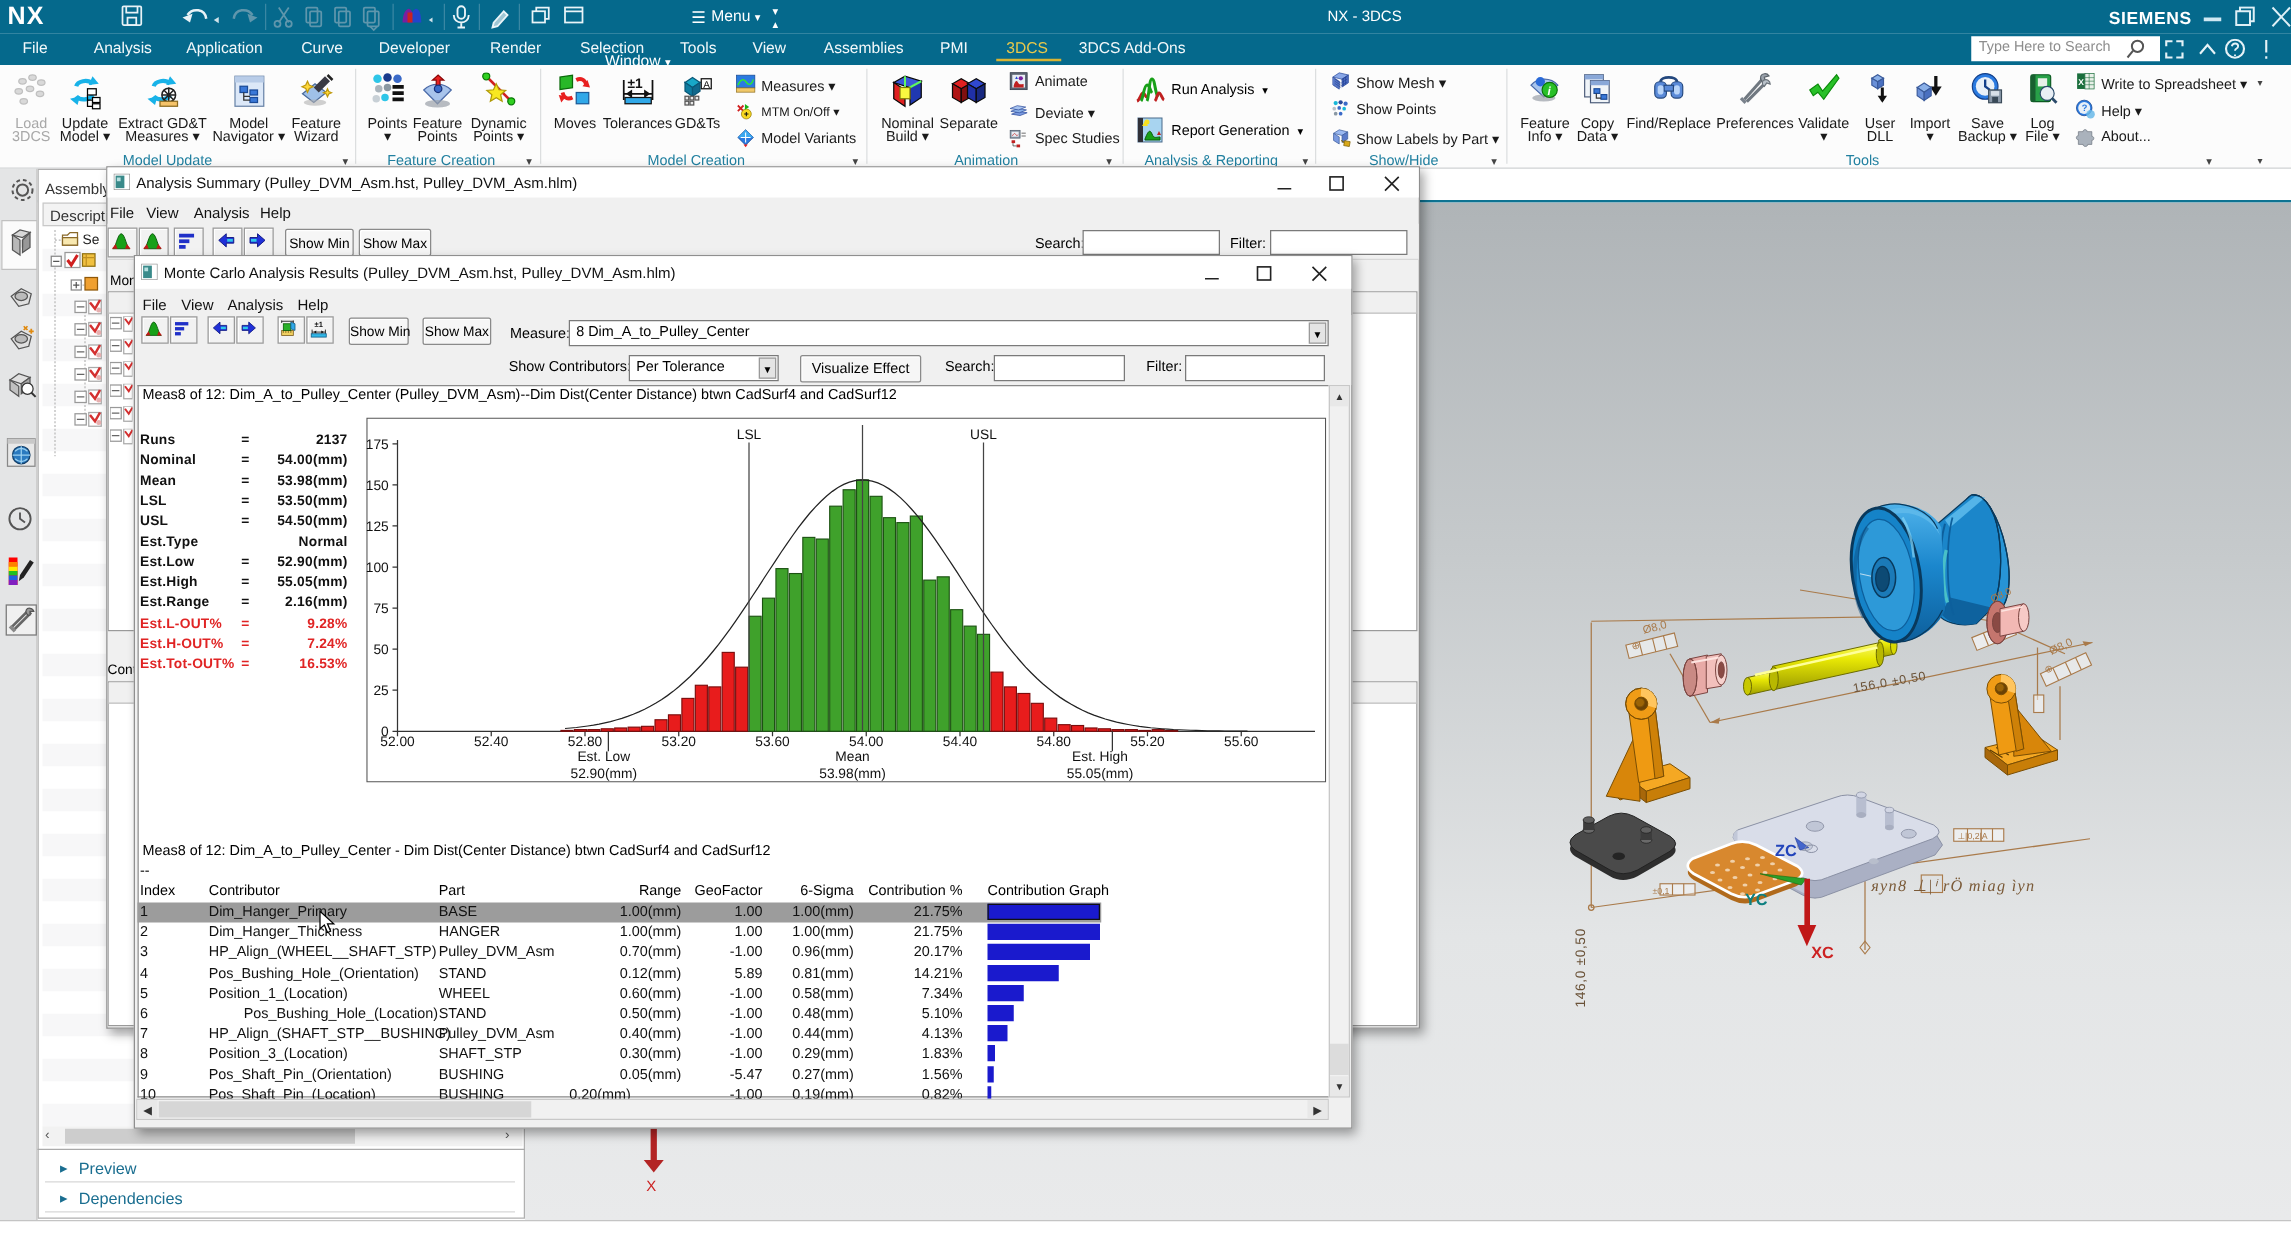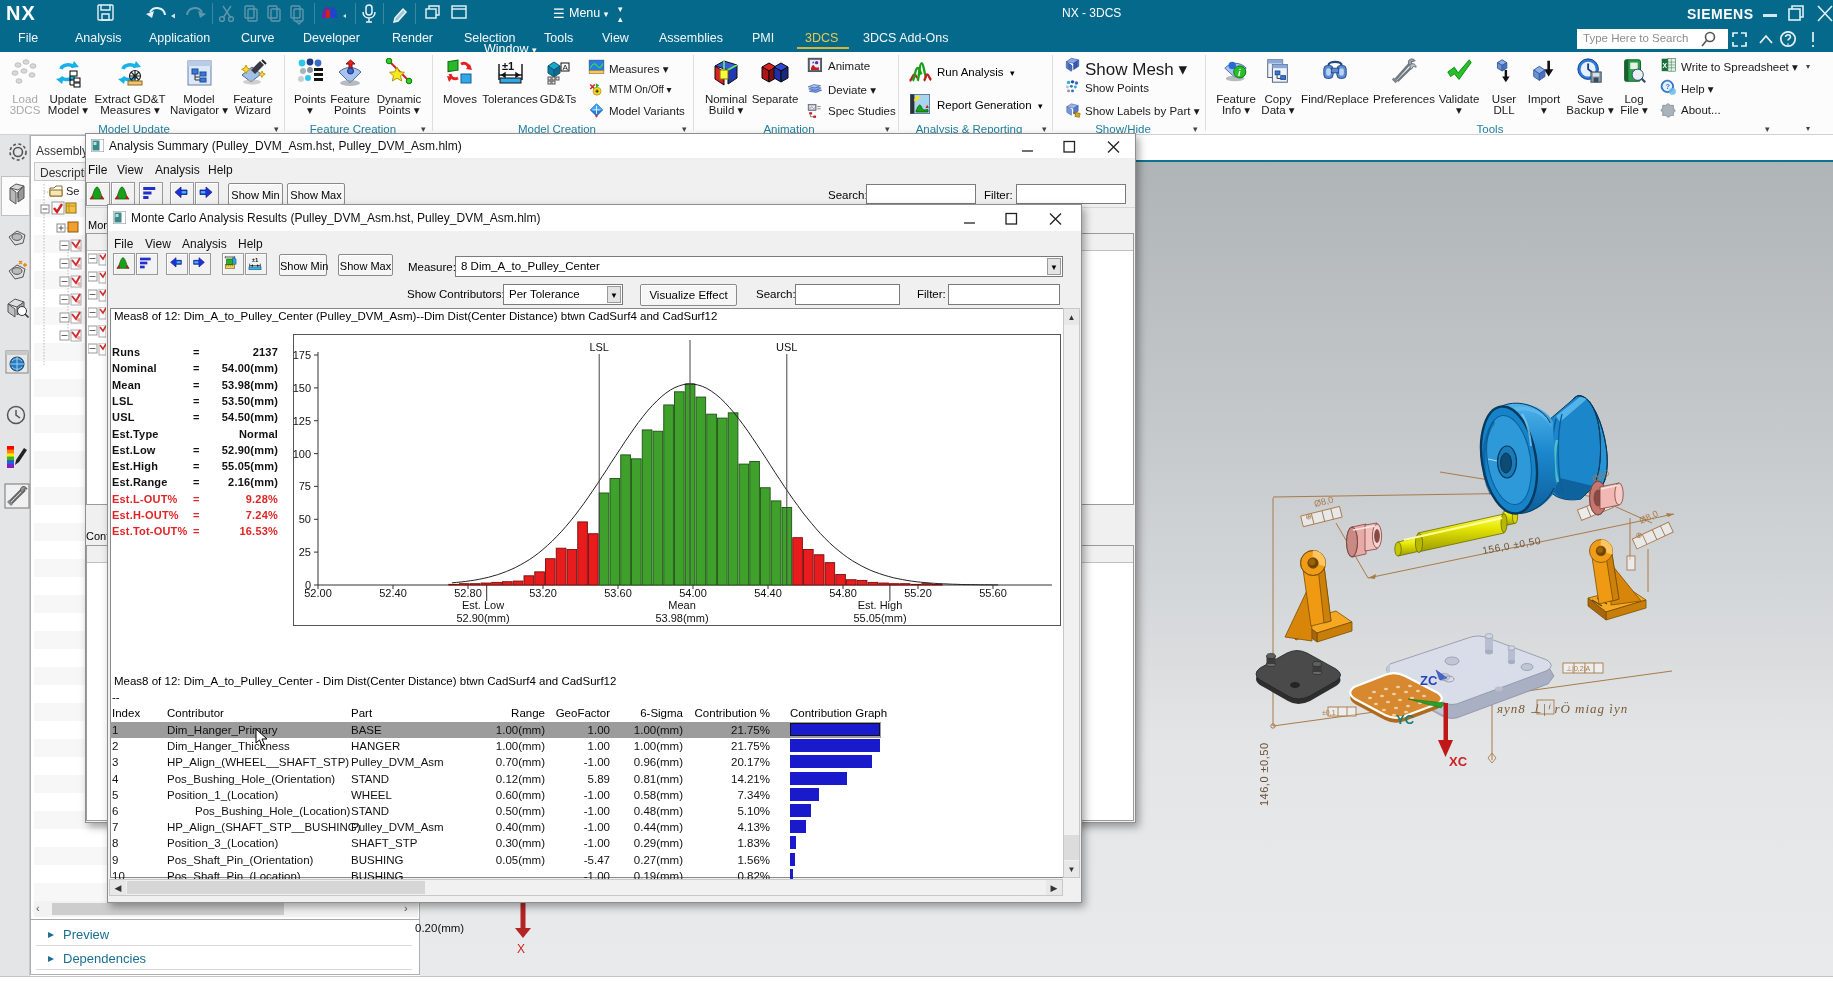--- a/index.html
+++ b/index.html
@@ -332,21 +332,21 @@
 <svg class="ab" style="left:1064px;top:56px;" width="17" height="17" viewBox="0 0 30 30">
       <g fill="#8aa8e8" stroke="#2a4a9a">
         <path d="M4 10l9-6 13 3-9 6z"></path>
         <path d="M4 10v11l9 6V16z" fill="#6a8ad8"></path>
         <path d="M26 7v11l-9 6V13z" fill="#4a6ac0"></path>
       </g>
       <g stroke="#1a3a8a" stroke-width="0.7" fill="none">
         <path d="M7 12v11M10 14v11M13 16v10M7 13l9 6M7 16l9 6M7 19l9 6M16 14l8-5M16 18l8-5M16 22l8-5M19 12v11M22 10v11"></path>
       </g>
     </svg>
-<div class="ab" style="left:1085px;top:59px;font-size:17px;color:#1a1a1a;">Show Mesh ▾</div>
+<div class="ab" style="left:1085px;top:59px;font-size:12px;color:#1a1a1a;">Show Mesh ▾</div>
 <svg class="ab" style="left:1064px;top:79px;" width="17" height="17" viewBox="0 0 30 30">
       <g>
         <circle cx="8" cy="6" r="3" fill="#18b8d8"></circle>
         <circle cx="15" cy="5" r="3" fill="#2a4a9a"></circle>
         <circle cx="22" cy="7" r="3" fill="#3a6ac8"></circle>
         <circle cx="6" cy="14" r="2.6" fill="#b8c0c8"></circle>
         <circle cx="13" cy="13" r="2.6" fill="#3a6ac8"></circle>
         <circle cx="20" cy="14" r="2.6" fill="#18b8d8"></circle>
         <circle cx="8" cy="21" r="2.6" fill="#8a98a4"></circle>
         <circle cx="15" cy="21" r="2.6" fill="#3a6ac8"></circle>
@@ -1280,21 +1280,21 @@
 <div class="ab" style="left:167px;top:854px;font-size:11.5px;color:#111;">Pos_Shaft_Pin_(Orientation)</div>
 <div class="ab" style="left:351px;top:854px;font-size:11.5px;color:#111;">BUSHING</div>
 <div class="ab" style="left:415px;top:854px;width:130px;text-align:right;font-size:11.5px;color:#111;">0.05(mm)</div>
 <div class="ab" style="left:480px;top:854px;width:130px;text-align:right;font-size:11.5px;color:#111;">-5.47</div>
 <div class="ab" style="left:553px;top:854px;width:130px;text-align:right;font-size:11.5px;color:#111;">0.27(mm)</div>
 <div class="ab" style="left:640px;top:854px;width:130px;text-align:right;font-size:11.5px;color:#111;">1.56%</div>
 <div class="ab" style="left:790px;top:853px;width:5px;height:13px;background:#1a1acd;"></div>
 <div class="ab" style="left:112px;top:870px;font-size:11.5px;color:#111;">10</div>
 <div class="ab" style="left:167px;top:870px;font-size:11.5px;color:#111;">Pos_Shaft_Pin_(Location)</div>
 <div class="ab" style="left:351px;top:870px;font-size:11.5px;color:#111;">BUSHING</div>
-<div class="ab" style="left:415px;top:922px;width:130px;text-align:left;font-size:11.5px;color:#111;">0.20(mm)</div>
+<div class="ab" style="left:415px;top:870px;width:130px;text-align:center;font-size:11.5px;color:#111;">0.20(mm)</div>
 <div class="ab" style="left:480px;top:870px;width:130px;text-align:right;font-size:11.5px;color:#111;">-1.00</div>
 <div class="ab" style="left:553px;top:870px;width:130px;text-align:right;font-size:11.5px;color:#111;">0.19(mm)</div>
 <div class="ab" style="left:640px;top:870px;width:130px;text-align:right;font-size:11.5px;color:#111;">0.82%</div>
 <div class="ab" style="left:790px;top:869px;width:3px;height:13px;background:#1a1acd;"></div>
 <svg class="ab" style="left:255px;top:728px;" width="14" height="20" viewBox="0 0 14 20">
 <path d="M1 1 L1 15 L4.5 12 L7 18 L9.5 17 L7 11 L12 11 z" fill="#fff" stroke="#000" stroke-width="1"></path>
     </svg>
 <div class="ab" style="left:109px;top:879px;width:954px;height:17px;background:#f1f1f1;border:1px solid #c8c8c8;"></div>
 <div class="ab" style="left:110px;top:880px;width:16px;height:15px;background:#e8e8e8;font-size:9px;color:#333;text-align:center;padding-top:3px;">◀</div>
 <div class="ab" style="left:1046px;top:880px;width:16px;height:15px;background:#e8e8e8;font-size:9px;color:#333;text-align:center;padding-top:3px;">▶</div>

